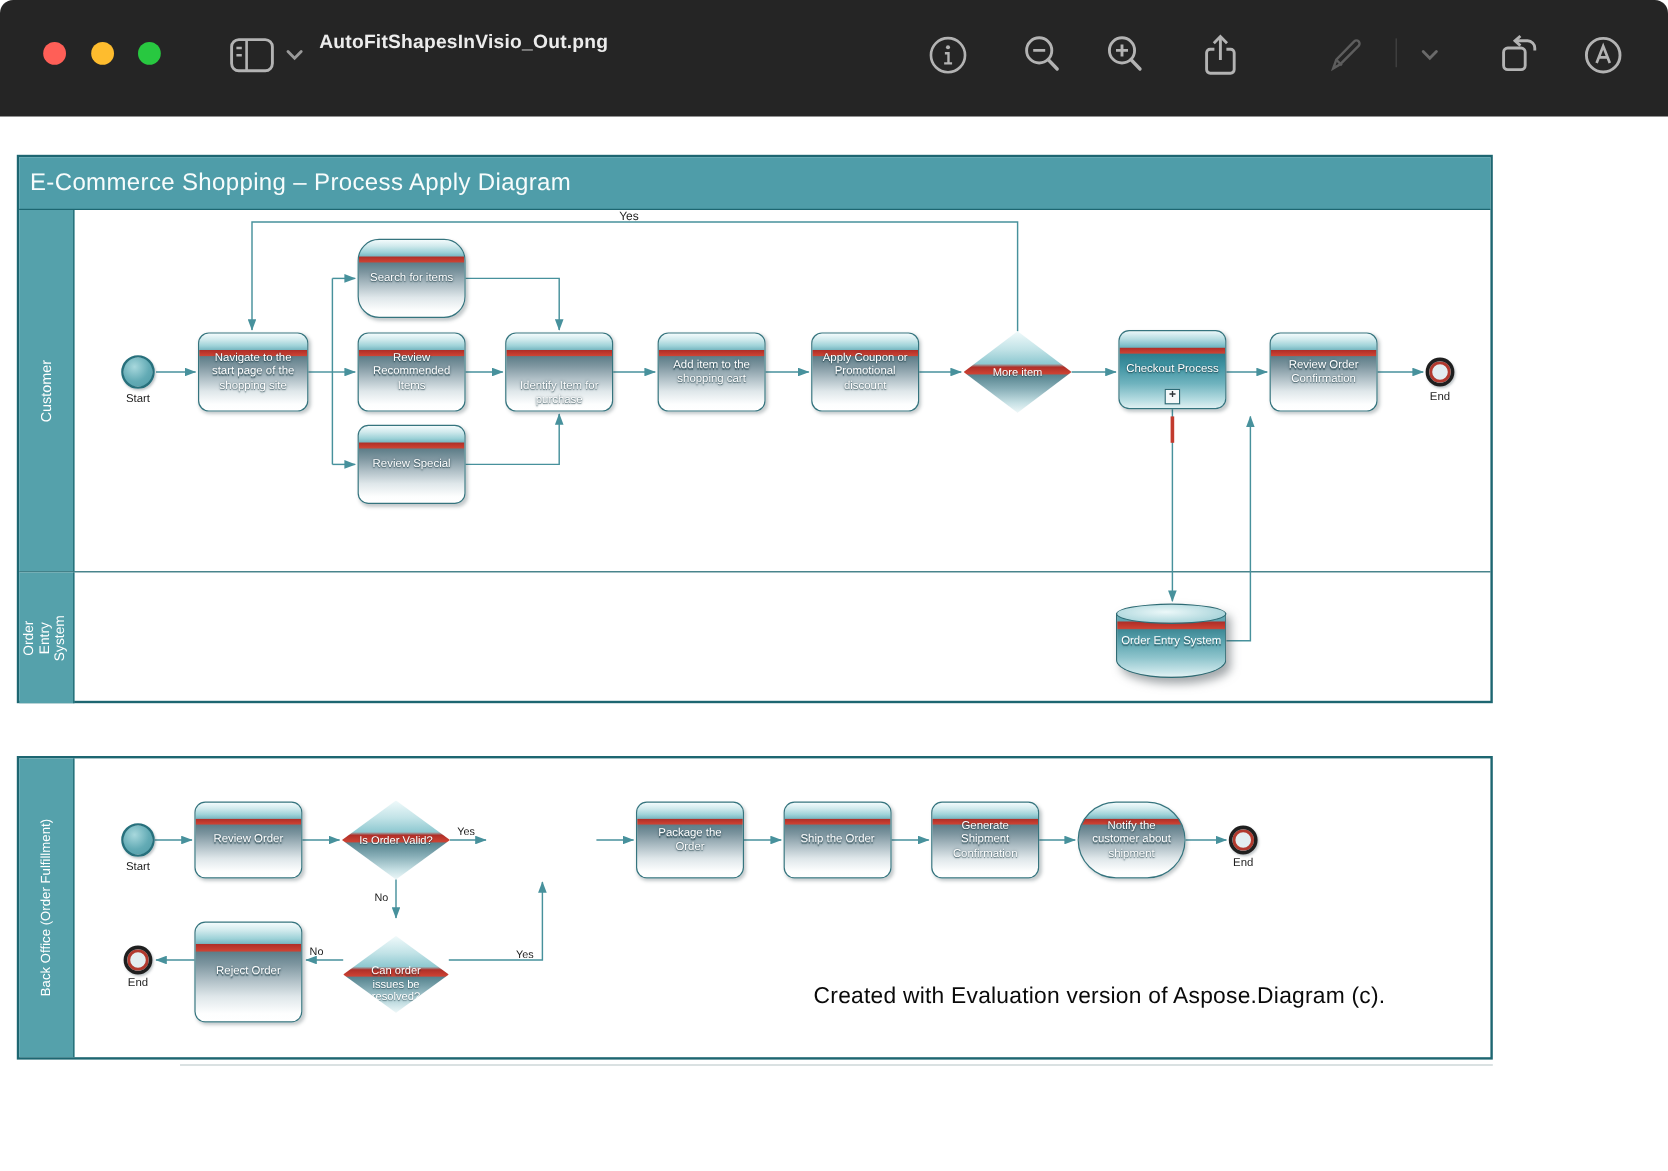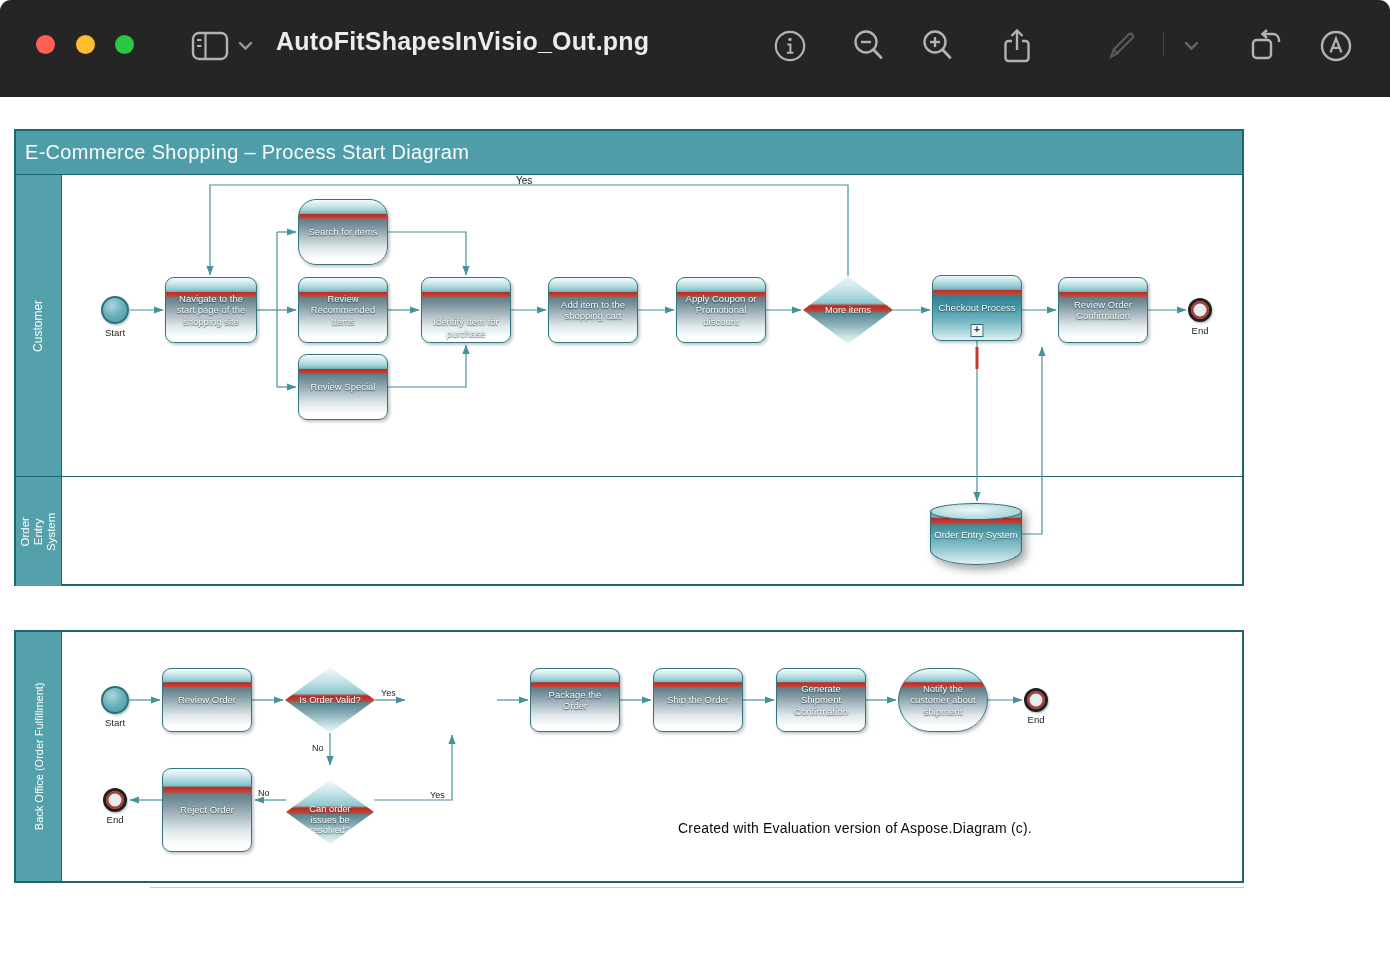--- a/index.html
+++ b/index.html
@@ -6,21 +6,21 @@
   body{font-family:"Liberation Sans", sans-serif;}
   .screen{position:relative;width:1390px;height:976px;background:#fff;overflow:hidden;}
 
   
   .titlebar{position:absolute;left:0;top:0;width:1390px;height:97px;background:#252525;
     border-radius:11px 11px 0 0;}
   .tl{position:absolute;width:19px;height:19px;border-radius:50%;top:35px;}
   .tl.red{left:36px;background:#ff5f57;}
   .tl.yellow{left:76px;background:#febc2e;}
   .tl.green{left:115px;background:#28c840;}
-  .win-title{position:absolute;left:276px;top:27px;font-size:25px;font-weight:bold;color:#ececec;letter-spacing:.2px;text-align:right;}
+  .win-title{position:absolute;left:266px;top:27px;font-size:16px;font-weight:bold;color:#ececec;letter-spacing:.2px;text-align:right;}
   .tb-btn{position:absolute;top:24px;width:44px;height:44px;display:flex;align-items:center;justify-content:center;}
   .tb-sep{position:absolute;top:32px;width:1px;height:24px;background:#454545;}
 
   
   .pool{position:absolute;border:2px solid #1d6671;background:#ffffff;box-sizing:border-box;z-index:1;}
   .pool-header{position:absolute;left:0;top:0;right:0;height:44px;background:#4f9da9;border-bottom:1.6px solid #1d6671;
     display:flex;align-items:center;padding-left:9px;color:#f7fcfc;font-size:20px;letter-spacing:.3px;box-sizing:border-box;}
   .lane{position:absolute;left:0;right:0;box-sizing:border-box;}
   .lane-strip{position:absolute;left:0;top:0;bottom:0;width:46px;background:#55a1ab;border-right:1.6px solid #1d6671;
     display:flex;align-items:center;justify-content:center;overflow:hidden;box-sizing:border-box;}
@@ -59,21 +59,21 @@
     border-radius:0 0 50% 50% / 0 0 15px 15px;
     background:linear-gradient(180deg,#6fb0ba 0%,#5fa5b0 12%,#b02f28 14%,#cc4233 24%,#3f8996 26%,
       #5ba4af 45%,#8ec4cc 70%,#c8e5e9 92%,#e2f2f4 100%);box-sizing:border-box;}
   .cyl-top{position:absolute;left:0;right:0;top:0;height:17px;border:1.5px solid #2e6b74;border-radius:50%;
     background:radial-gradient(ellipse at 45% 40%,#ecf8f9 0%,#a8d4da 75%,#8cc4cc 100%);box-sizing:border-box;z-index:2;}
   .cyl-text{position:absolute;left:0;right:0;top:26px;text-align:center;color:#fff;font-size:9.5px;line-height:1.2;
     text-shadow:0 1px 1px rgba(15,50,60,.7);z-index:3;}
   .node-caption{position:absolute;z-index:4;width:44px;text-align:center;font-size:9.5px;color:#1d1d1d;}
   .edge-label{position:absolute;z-index:4;font-size:10px;color:#222;}
   .edge-label.small{font-size:9px;}
-  .watermark{position:absolute;z-index:4;font-size:14px;color:#0a0a0a;letter-spacing:.2px;}
+  .watermark{position:absolute;z-index:4;font-size:19px;color:#0a0a0a;letter-spacing:.2px;}
   .artifact-line{position:absolute;height:1px;background:#c2cdd0;z-index:1;}
 </style>
 </head>
 <body>
 
 <div class="screen">
 
   <div class="titlebar">
     <div class="tl red"></div>
     <div class="tl yellow"></div>
@@ -145,21 +145,21 @@
     </div>
     <div class="tb-btn" style="left:1314px;">
       <svg width="34" height="34" viewBox="0 0 34 34">
         <circle cx="17" cy="17" r="14" fill="none" stroke="#b3b3b3" stroke-width="2.4"></circle>
         <path d="M11.5 23.5 L17 9.5 L22.5 23.5 M13.6 18.8 h6.8" fill="none" stroke="#b3b3b3" stroke-width="2.2"></path>
       </svg>
     </div>
   </div>
 
   <div class="pool" style="left:14px;top:129px;width:1230px;height:457px;">
-    <div class="pool-header">E-Commerce Shopping – Process Start Diagram</div>
+    <div class="pool-header">E-Commerce Shopping – Process Apply Diagram</div>
     <div class="lane" style="top:44px;height:301px;">
       <div class="lane-strip">
         <div class="lane-strip-label">Customer</div>
       </div>
     </div>
     <div class="lane" style="top:345px;height:110px;border-top:1.6px solid #1d6671;">
       <div class="lane-strip">
         <div class="lane-strip-label wrap">Order Entry System</div>
       </div>
     </div>
@@ -236,21 +236,21 @@
   <div class="shape task" style="left:421px;top:277px;width:90px;height:66px;align-items:flex-end;">
     <span>Identify Item for purchase</span>
   </div>
   <div class="shape task" style="left:548px;top:277px;width:90px;height:66px;">
     <span>Add item to the shopping cart</span>
   </div>
   <div class="shape task" style="left:676px;top:277px;width:90px;height:66px;">
     <span>Apply Coupon or Promotional discount</span>
   </div>
   <div class="shape diamond" style="left:803px;top:276px;width:90px;height:68px;">
-    <span>More items</span>
+    <span>More item</span>
   </div>
   <div class="shape task task--dark" style="left:932px;top:275px;width:90px;height:66px;">
     <span>Checkout Process</span>
     <span class="plus-marker">+</span>
   </div>
   <div class="shape task" style="left:1058px;top:277px;width:90px;height:66px;">
     <span>Review Order Confirmation</span>
   </div>
   <div class="shape event-end" style="left:1188px;top:298px;width:24px;height:24px;"></div>
   <div class="node-caption" style="left:1178px;top:325px;">End</div>

